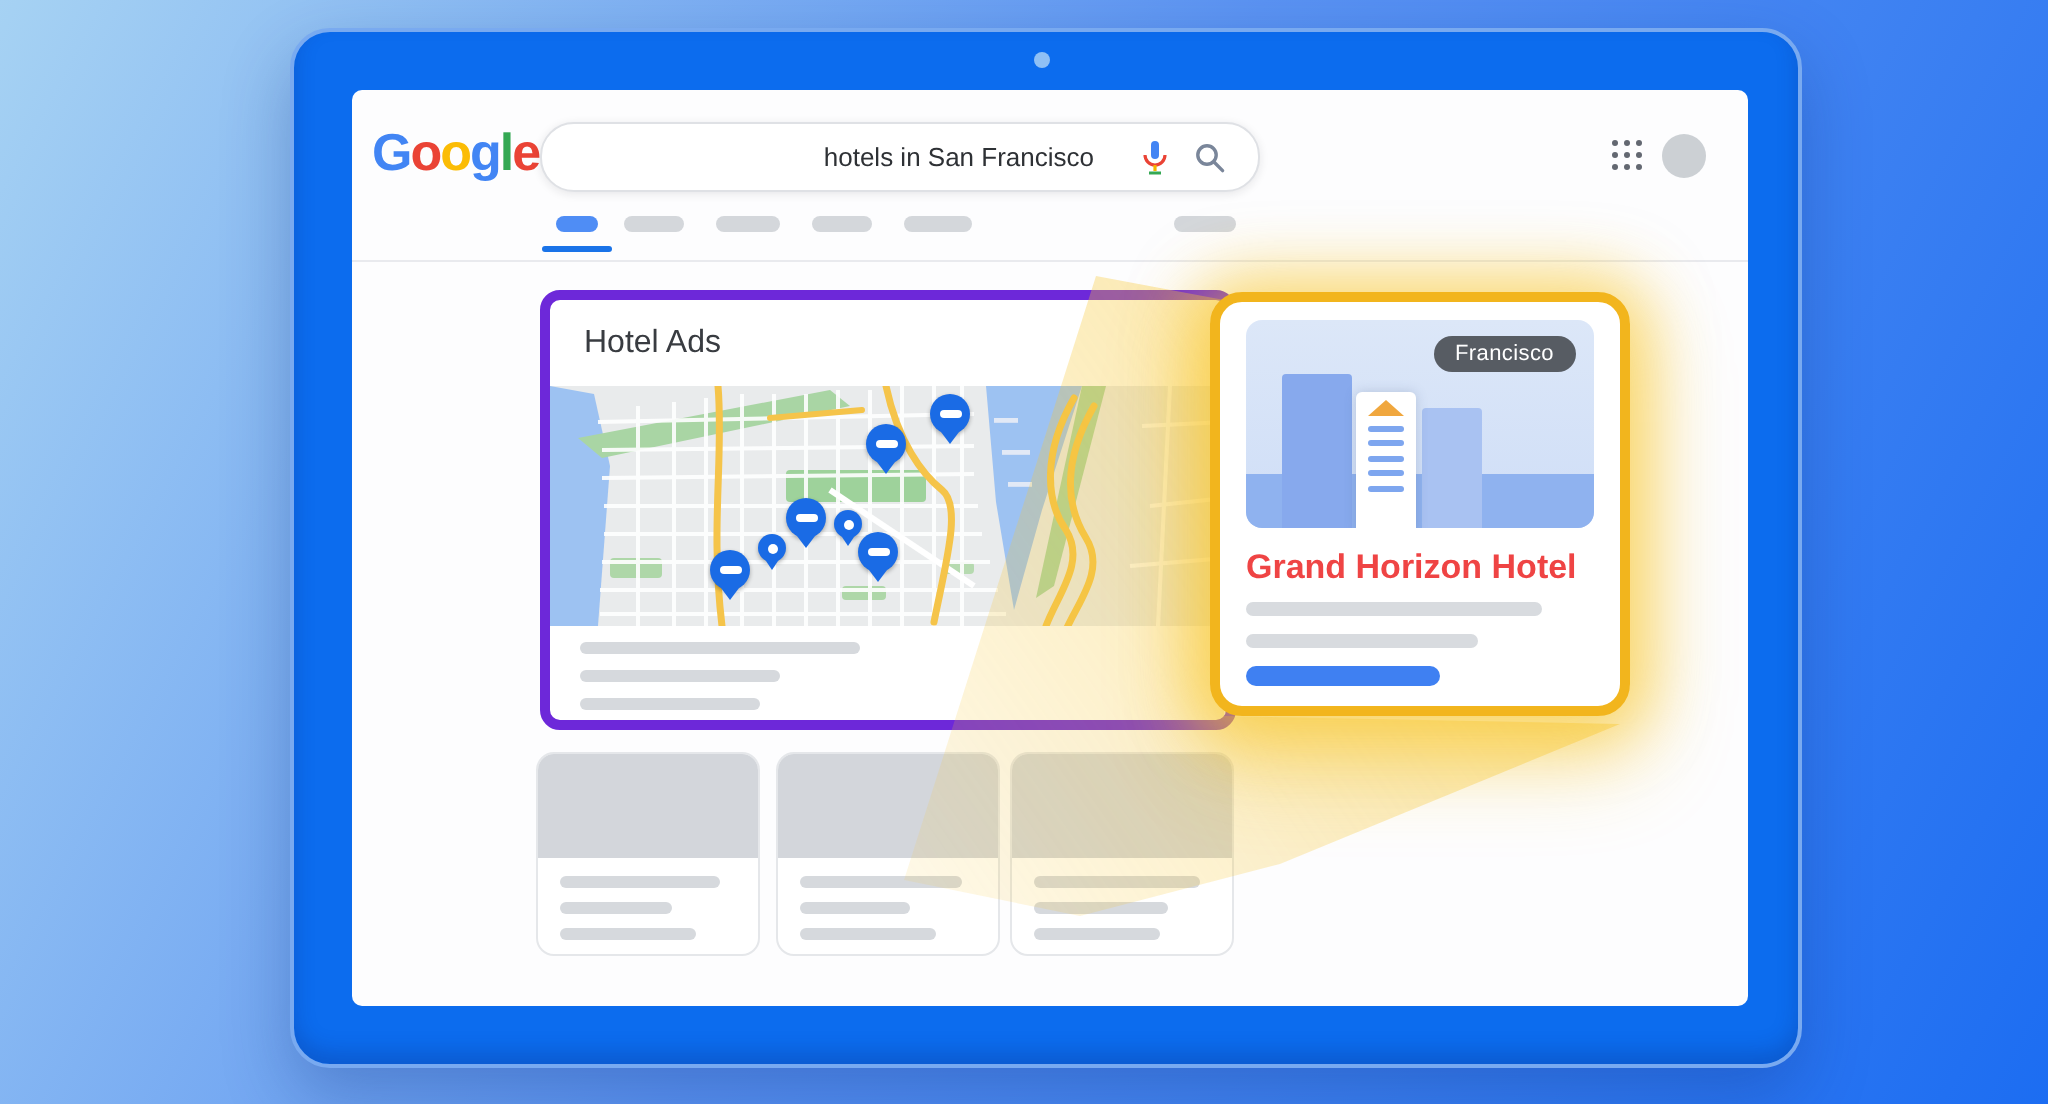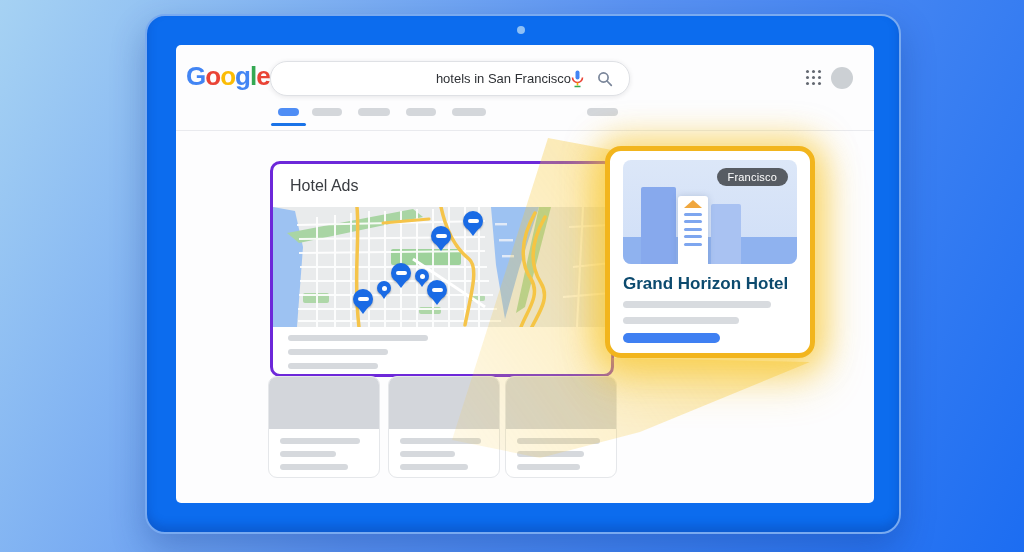--- a/index.html
+++ b/index.html
@@ -7,33 +7,33 @@
   .stage{position:relative;width:1024px;height:552px;background:linear-gradient(118deg,#a6d2f3 0%,#5b93f2 48%,#1c6df2 100%);text-align:right;}
   
   .device{position:absolute;left:145px;top:14px;width:752px;height:516px;border-radius:20px;
           background:#0c6cee;border:2px solid #79aaf0;
           box-shadow:inset 0 -6px 10px rgba(10,40,120,.25),0 14px 34px rgba(12,50,130,.30);}
   .camera{position:absolute;left:370px;top:10px;width:8px;height:8px;border-radius:50%;background:#8fc0f5;}
   .screen{position:absolute;left:29px;top:29px;width:698px;height:458px;border-radius:5px;background:#fdfdfe;overflow:hidden;}
   
   .logo{position:absolute;left:10px;top:17px;font-size:26px;font-weight:700;letter-spacing:-1px;line-height:28px;}
   .searchbar{position:absolute;left:94px;top:16px;width:358px;height:33px;background:#fff;border:1px solid #dfe1e5;
-             border-radius:17px;box-shadow:0 1px 5px rgba(32,33,36,.10);display:flex;align-items:center;}
+             border-radius:17px;box-shadow:0 1px 5px rgba(32,33,36,.10);display:flex;align-items:center;gap:24px;}
   .searchbar .q{margin-left:18px;font-size:13px;color:#2e3135;flex:1;}
   .sb-icons{display:flex;align-items:center;gap:13px;margin-right:16px;}
   .apps{position:absolute;left:630px;top:25px;width:15px;height:15px;display:grid;grid-template-columns:repeat(3,1fr);gap:2.5px;}
   .apps i{width:3.2px;height:3.2px;border-radius:50%;background:#636871;}
   .avatar{position:absolute;left:655px;top:22px;width:22px;height:22px;border-radius:50%;background:#ccd0d4;}
   
   .pill{position:absolute;height:8px;border-radius:4px;background:#d4d7db;}
   .pill.active{background:#4f8df5;}
   .tab-underline{position:absolute;left:95px;top:78px;width:35px;height:3px;border-radius:2px;background:#1a73e8;}
   .divider{position:absolute;left:0;top:85px;width:100%;height:1px;background:#e9eaee;}
   
-  .hotel-card{position:absolute;left:94px;top:116px;width:338px;height:210px;background:#fff;border:3px solid #6d28d9;
+  .hotel-card{position:absolute;left:94px;top:100px;width:338px;height:210px;background:#fff;border:5px solid #6d28d9;
               border-radius:10px;z-index:1;}
   .hotel-card h2{position:absolute;left:17px;top:13px;margin:0;font-size:16px;font-weight:500;color:#393c41;}
   .map{position:absolute;left:0;top:43px;width:338px;height:120px;overflow:hidden;}
   .map svg{display:block;}
   .pin{position:absolute;transform:translate(-50%,-50%);z-index:2;}
   .pin .head{width:20px;height:20px;background:#1a6be5;border-radius:50%;display:flex;align-items:center;justify-content:center;
              box-shadow:0 1px 2px rgba(0,0,0,.3);position:relative;}
   .pin .head::after{content:"";position:absolute;top:100%;left:50%;transform:translateX(-50%);margin-top:-3px;
                     border:6px solid transparent;border-top:8px solid #1a6be5;}
   .pin.plain .head{width:14px;height:14px;}
@@ -57,21 +57,21 @@
   .sp-band{position:absolute;left:0;bottom:0;width:100%;height:27px;background:#8fb2ef;}
   .bldg-l{position:absolute;left:18px;top:27px;width:35px;bottom:0;background:#87a9ed;border-radius:2px 2px 0 0;}
   .bldg-r{position:absolute;left:88px;top:44px;width:30px;height:60px;background:#a9c2f2;border-radius:2px 2px 0 0;}
   .bldg-c{position:absolute;left:55px;top:36px;width:30px;bottom:-3px;background:#fff;border-radius:3px;
           box-shadow:0 0 6px rgba(80,100,140,.25);}
   .bldg-c .roof{width:0;height:0;margin:4px auto 4px;border-left:9px solid transparent;border-right:9px solid transparent;
                 border-bottom:8px solid #f0a73e;}
   .bldg-c .stripe{width:18px;height:3px;margin:4.5px auto 0;background:#7ea6ef;border-radius:1.5px;}
   .sp-badge{position:absolute;top:17px;right:22px;background:rgba(62,66,70,.84);color:#fff;font-size:11px;
             padding:3px 11px;border-radius:11px;letter-spacing:.2px;}
-  .sp-title{position:absolute;left:13px;top:123px;margin:0;font-size:17px;font-weight:600;color:#0c4a6e;}
+  .sp-title{position:absolute;left:13px;top:123px;margin:0;font-size:17px;font-weight:600;color:#ef4444;}
   .sp-line{position:absolute;left:13px;height:7px;border-radius:3.5px;background:#d8dbdf;}
   .sp-cta{position:absolute;left:13px;top:182px;width:97px;height:10px;border-radius:5px;background:#3f80f2;}
   
   .r-card{position:absolute;top:331px;width:110px;height:100px;background:#fff;border:1px solid #e5e7ea;border-radius:9px;
           overflow:hidden;z-index:1;}
   .r-img{height:52px;background:#d3d6db;}
   .r-line{height:6px;border-radius:3px;background:#d6d9dd;margin:7px 0 0 11px;}
   .r-line.first{margin-top:9px;}
 </style>
 </head>

